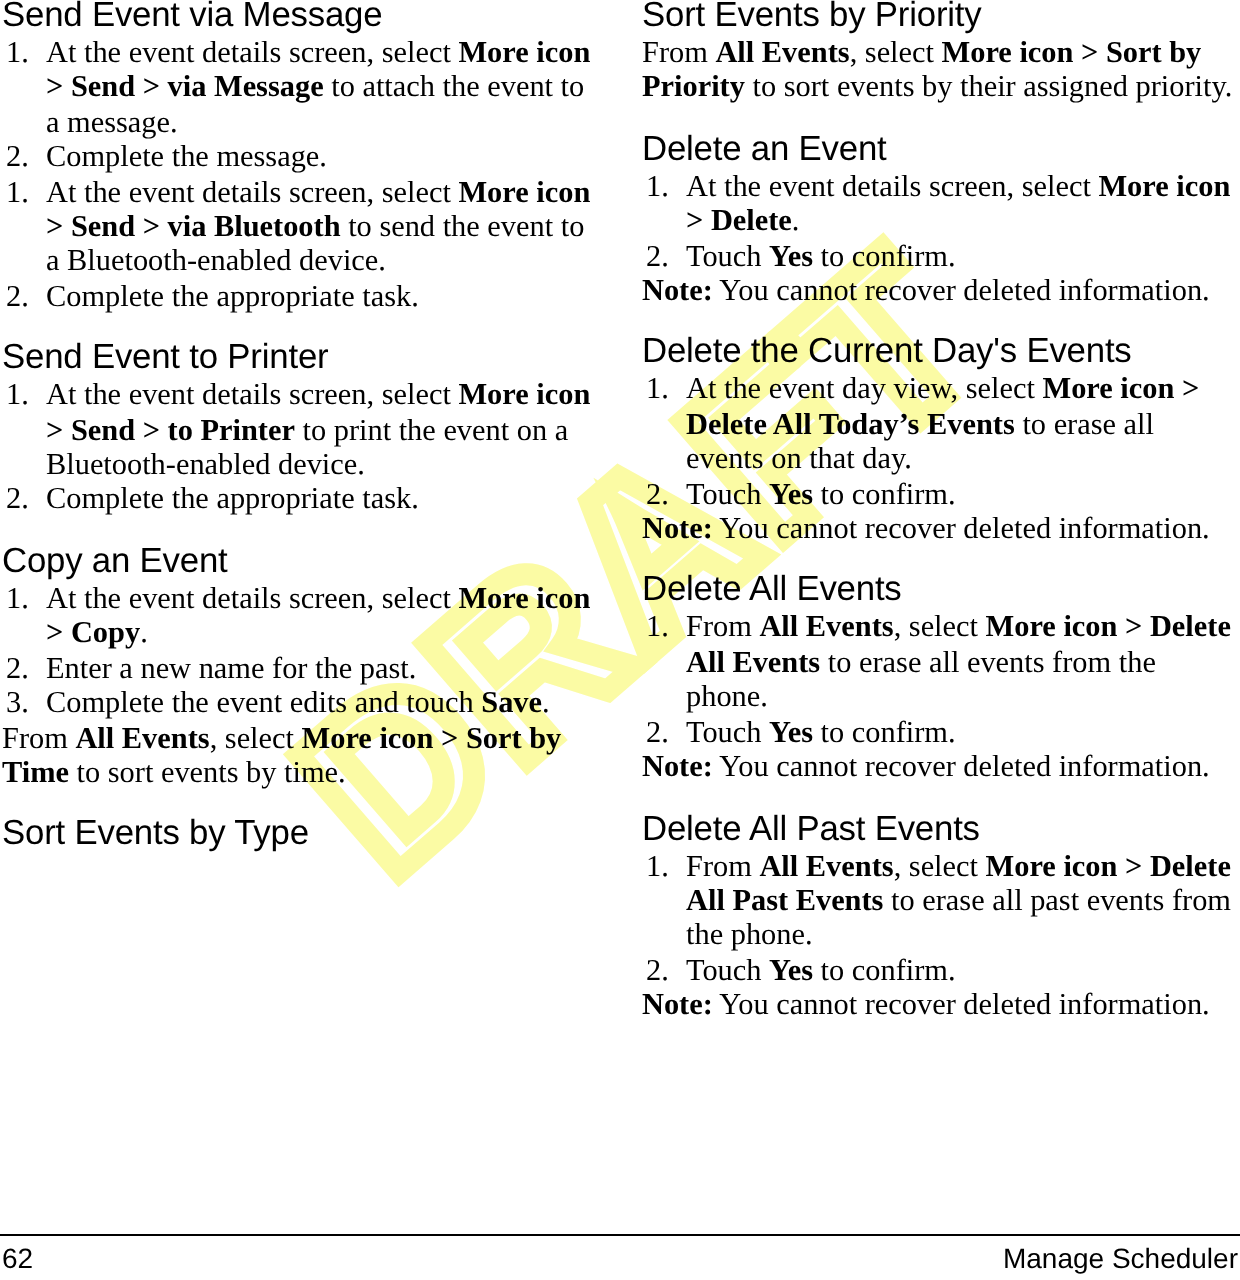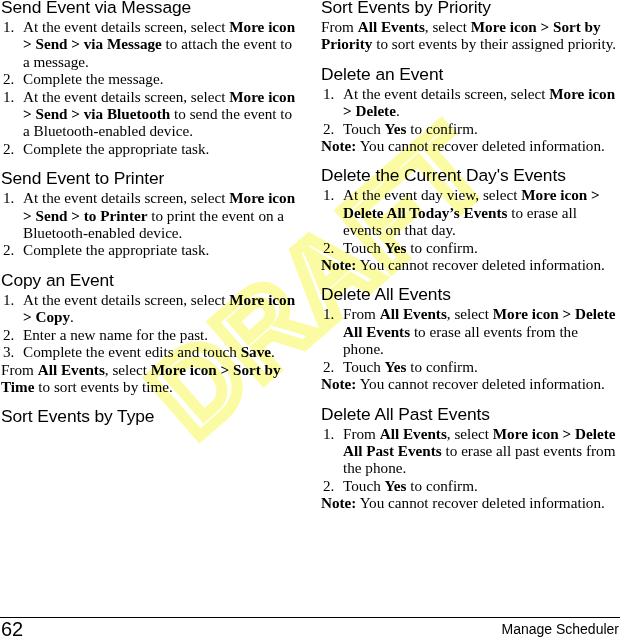--- a/index.html
+++ b/index.html
@@ -131,21 +131,21 @@
     bottom: 22px;
     width: 620px;
     height: 1px;
     background: #000;
   }
   #footer .pagenum {
     position: absolute;
     left: 1px;
     bottom: 2px;
     font-family: "Liberation Sans", sans-serif;
-    font-size: 20px;
+    font-size: 14px;
     line-height: 17px;
   }
   #footer .chaptitle {
     position: absolute;
     right: 1px;
     bottom: 2px;
     font-family: "Liberation Sans", sans-serif;
     font-size: 14px;
     line-height: 17px;
   }

